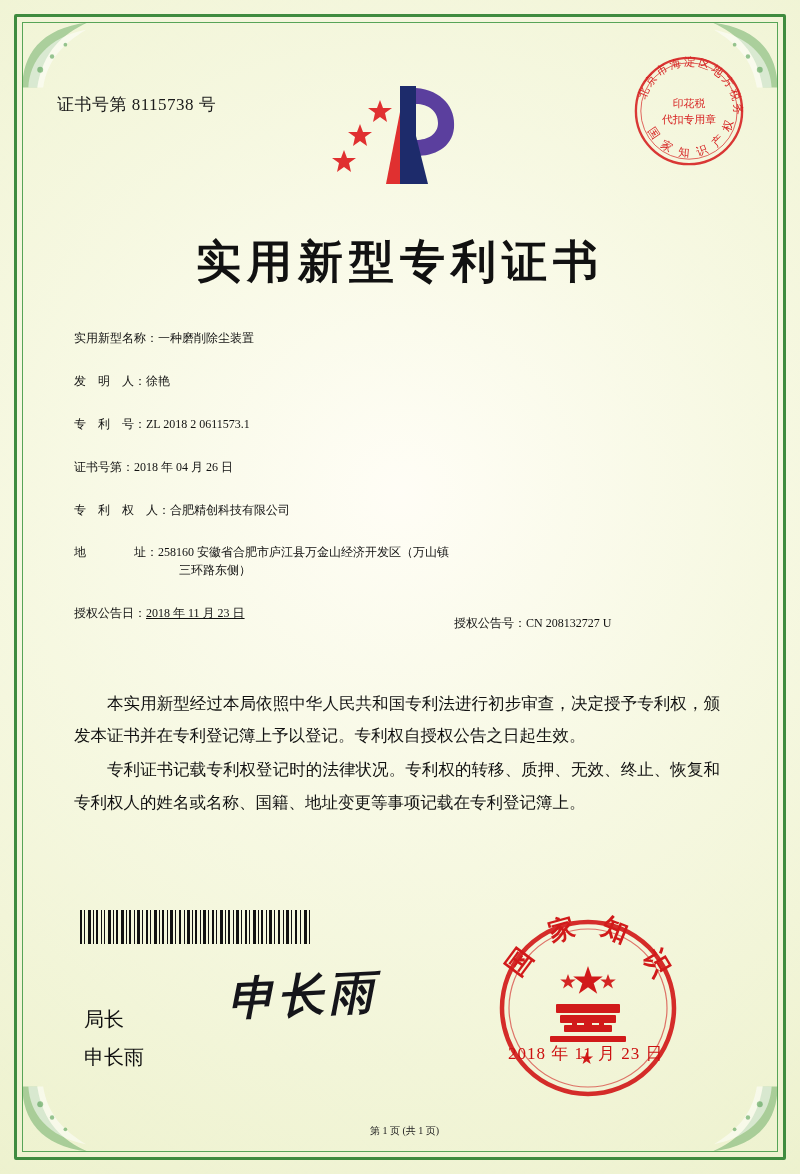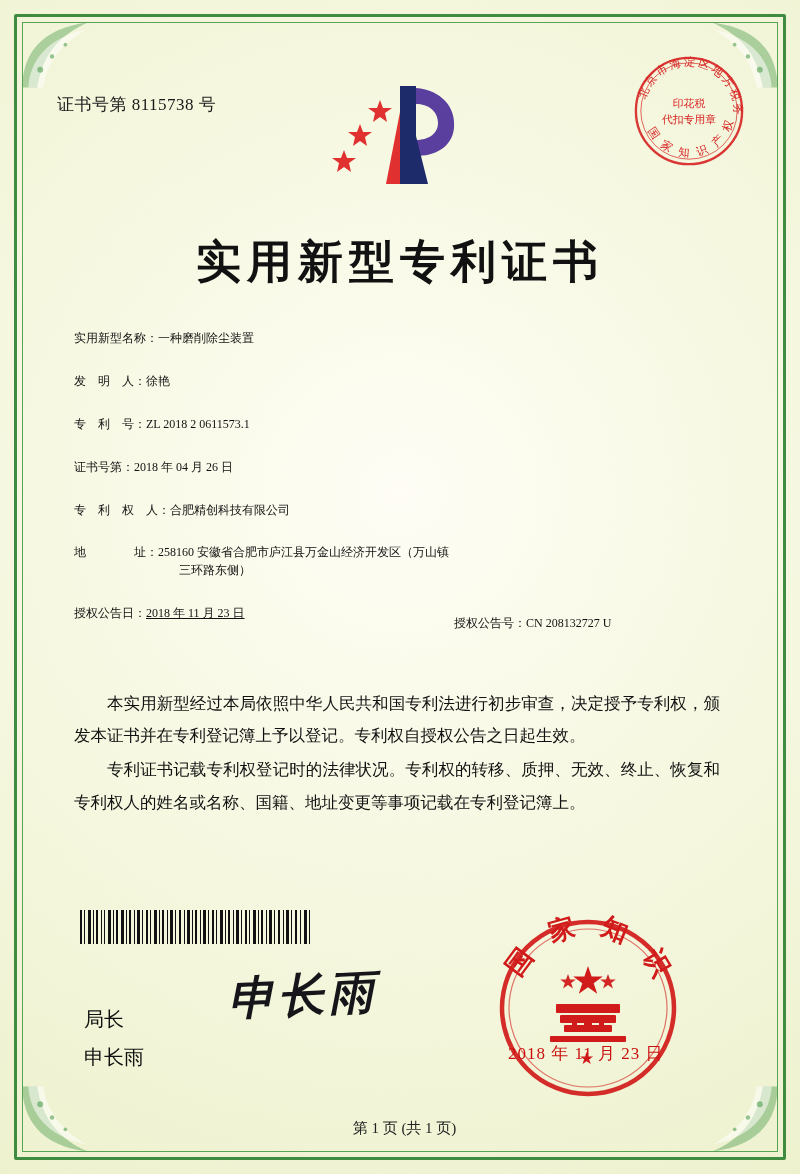--- a/index.html
+++ b/index.html
@@ -185,21 +185,21 @@
     color: #cc1111;
     letter-spacing: 1px;
   }
 
   .footer {
     position: absolute;
     left: 0;
     right: 0;
     bottom: 36px;
     text-align: center;
-    font-size: 15px;
+    font-size: 10px;
     color: #222;
     margin-left: 9px;
   }
 </style>
 </head>
 <body>
 
 <div class="page">
   <div class="bg-tint"></div>
   <div class="border-outer"></div>

